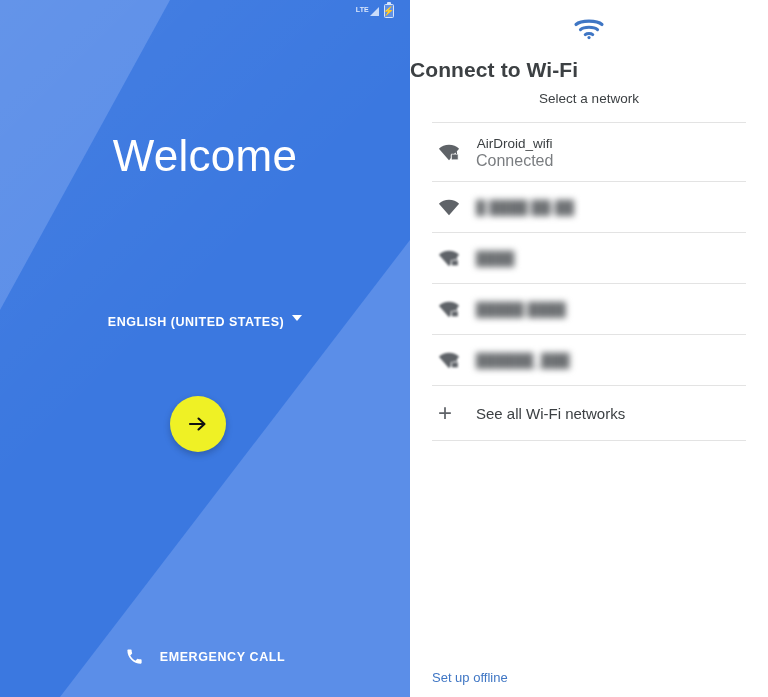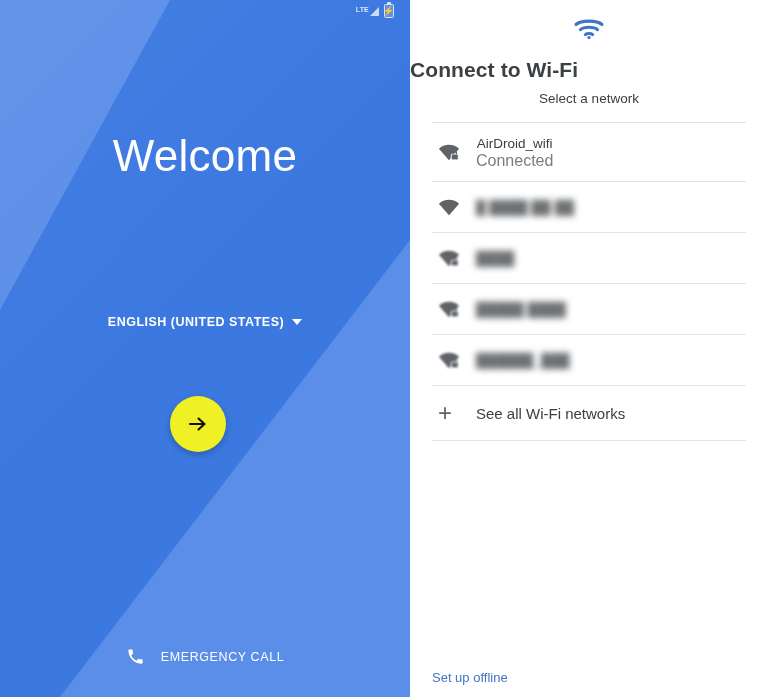--- a/index.html
+++ b/index.html
@@ -72,21 +72,21 @@
 
   .welcome {
     position:absolute; left:0; top:131px; width:410px;
     text-align:center; color:#ffffff;
     font-size:44px; font-weight:300; letter-spacing:0.3px;
     z-index:4;
   }
 
   .lang-selector {
     position:absolute; left:0; top:315px; width:410px;
-    display:flex; align-items:center; justify-content:center; gap:8px;
+    display:flex; justify-content:center; gap:8px;
     z-index:4; cursor:pointer;
   }
   .lang-label {
     color:#ffffff; font-size:12.5px; font-weight:bold;
     letter-spacing:0.5px;
   }
   .caret {
     width:0; height:0;
     border-left:5px solid transparent;
     border-right:5px solid transparent;
@@ -102,21 +102,21 @@
     z-index:4; cursor:pointer; border:none;
   }
   .fab svg { display:block; }
 
   .emergency {
     position:absolute; left:0; bottom:31px; width:410px;
     display:flex; align-items:center; justify-content:center; gap:16px;
     z-index:4; cursor:pointer;
   }
   .emergency-label {
-    color:#ffffff; font-size:12.5px; font-weight:normal; letter-spacing:0.6px;
+    color:#ffffff; font-size:12.5px; font-weight:bold; letter-spacing:0.6px;
   }
 
   
   .right-panel {
     position:relative; width:358px; height:697px; background:#ffffff;
     flex:0 0 358px;
   }
   .wifi-hero { padding-top:17px; text-align:center; }
   .wifi-hero svg { display:inline-block; }
   .panel-title {

